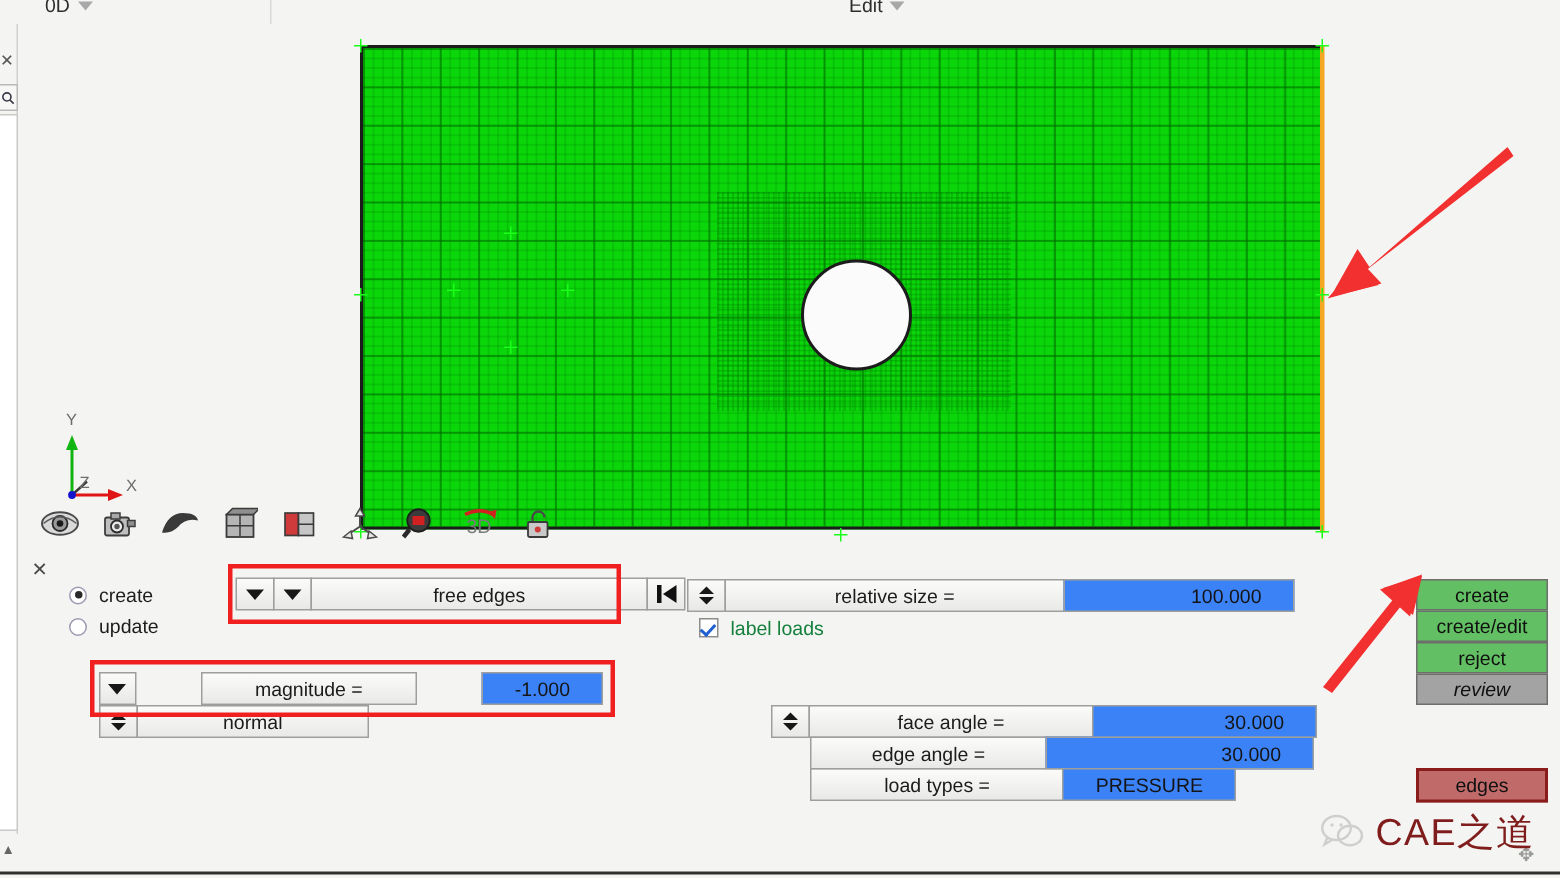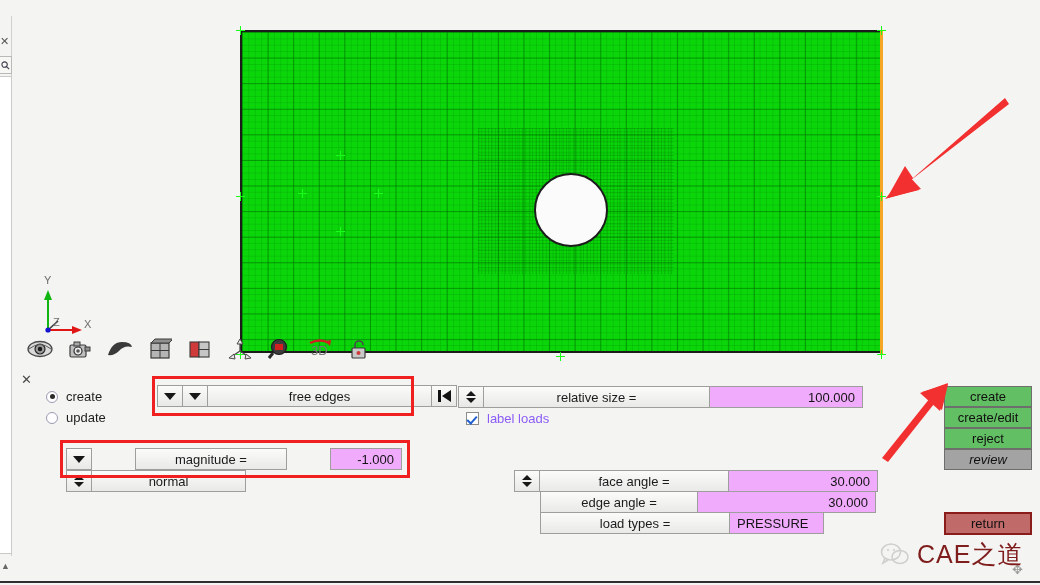--- a/index.html
+++ b/index.html
@@ -182,23 +182,23 @@
   .btn-sm {
     width: 26px; background: linear-gradient(#fbfbfa,#e8e8e6);
     display: flex; align-items: center; justify-content: center;
   }
   .lbl-cell {
     background: linear-gradient(#fbfbfa,#e9e9e7);
     display: flex; align-items: center; justify-content: center;
     font-size: 13px; color: #1b1b1b; padding: 0 8px;
   }
   .val-cell {
-    background: #f0abfc;
+    background: #3b82f6;
     display: flex; align-items: center; justify-content: flex-end;
-    font-size: 13px; color: #141414; padding: 0 7px;
+    font-size: 13px; color: #141414; padding: 0 21px;
   }
   .val-cell.left { justify-content: flex-start; }
 
   .tri-dn {
     width: 0; height: 0;
     border-left: 6px solid transparent;
     border-right: 6px solid transparent;
     border-top: 7px solid #171717;
   }
   .spin { display: flex; flex-direction: column; align-items: center; gap: 2px; }
@@ -221,21 +221,21 @@
     border-top: 6px solid transparent;
     border-bottom: 6px solid transparent;
     border-right: 9px solid #111;
     margin-left: 1px;
   }
 
   
   .chk-row {
     position: absolute;
     display: flex; align-items: center; gap: 8px;
-    font-size: 13px; color: #8b5cf6; text-align: center;
+    font-size: 13px; color: #15803d; text-align: center;
   }
   .chk {
     width: 13px; height: 13px; border: 1px solid #8c8c8a; background: #fff;
     position: relative;
   }
   .chk.on::after {
     content: "";
     position: absolute; left: 2px; top: 1px;
     width: 4px; height: 8px;
     border: solid #1f5fd0; border-width: 0 2px 2px 0;
@@ -277,20 +277,31 @@
   .bottom-rule {
     position: absolute; left: 0; top: 581px; width: 1040px; height: 2px;
     background: #2f2f2f;
   }
 </style>
 </head>
 <body>
 
 <div id="app">
 
+  <div class="topbar">
+    <div class="menu-item" style="left:30px;">
+      <span>0D</span>
+      <span class="caret-dn"></span>
+    </div>
+    <div class="topbar-sep" style="left:180px;"></div>
+    <div class="menu-item" style="left:566px;">
+      <span>Edit</span>
+      <span class="caret-dn"></span>
+    </div>
+  </div>
 
   <div class="leftdock">
     <div class="dock-x">✕</div>
     <div class="dock-search">
       <svg width="9" height="9" viewBox="0 0 10 10">
         <circle cx="4" cy="4" r="3" fill="none" stroke="#3a3a4a" stroke-width="1.2"></circle>
         <line x1="6.2" y1="6.2" x2="9" y2="9" stroke="#3a3a4a" stroke-width="1.2"></line>
       </svg>
     </div>
     <div class="dock-panel"></div>
@@ -492,21 +503,21 @@
 
   <div class="fld" style="position:absolute; left:540px; top:512px; width:284px;">
     <div class="lbl-cell" style="width:190px;">load types =</div>
     <div class="val-cell left" style="flex:1;">PRESSURE</div>
   </div>
 
   <div class="actbtn green" style="left:944px; top:386px;">create</div>
   <div class="actbtn green" style="left:944px; top:407px;">create/edit</div>
   <div class="actbtn green" style="left:944px; top:428px;">reject</div>
   <div class="actbtn blue" style="left:944px; top:449px;">review</div>
-  <div class="actbtn red" style="left:944px; top:512px;">return</div>
+  <div class="actbtn red" style="left:944px; top:512px;">edges</div>
 
   <svg style="position:absolute; left:878px; top:382px; z-index:13;" width="80" height="80" viewBox="0 0 80 80">
     <polygon points="4,76 52,16 44,10 70,2 64,28 56,22 10,80" fill="#f23030"></polygon>
     <polygon points="70,1 62,29 42,11" fill="#f23030"></polygon>
   </svg>
 
   <div class="wm">
     <svg width="30" height="26" viewBox="0 0 30 26">
       <ellipse cx="11" cy="10" rx="9.5" ry="8" fill="none" stroke="#cfcfcd" stroke-width="1.6"></ellipse>
       <path d="M5 16 L3 21 L8 18" fill="none" stroke="#cfcfcd" stroke-width="1.6"></path>

